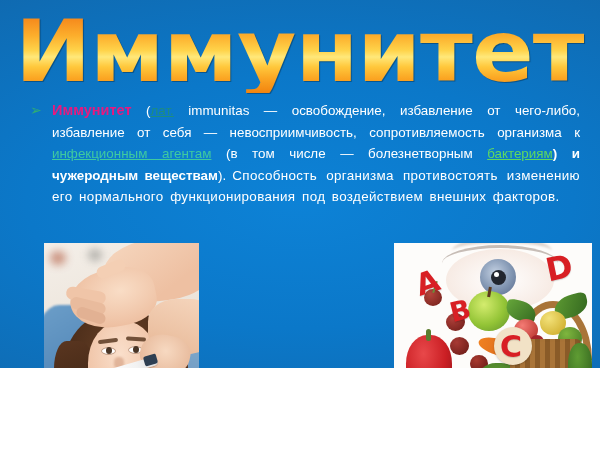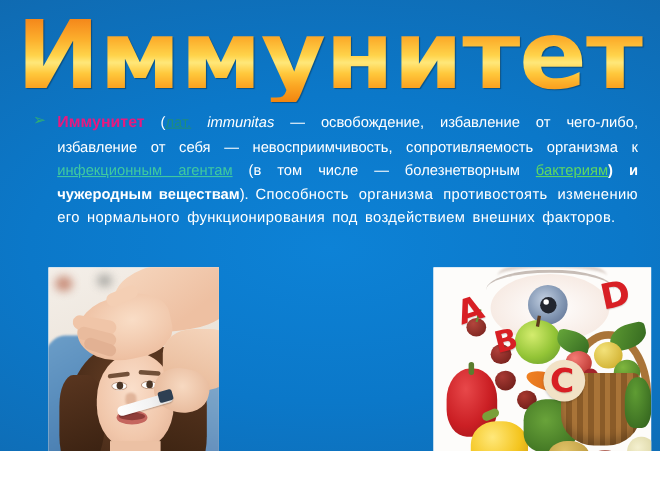--- a/index.html
+++ b/index.html
@@ -8,21 +8,21 @@
     padding: 0;
     background: #ffffff;
   }
   body {
     font-family: "Liberation Sans", sans-serif;
   }
 
   .slide {
     position: relative;
     width: 600px;
-    height: 410px;
+    height: 368px;
     overflow: hidden;
     background: #0f6cb4;
     background:
       radial-gradient(ellipse 120% 90% at 50% 55%, #0d82d6 0%, #0b78c9 38%, #0f6cb4 70%, #125f9f 100%);
   }
 
   
   .title-wrap {
     position: absolute;
     left: 0;
@@ -95,21 +95,21 @@
     color: #1f8d7e;
     text-decoration: underline;
   }
   .lnk-agents {
     color: #3fc9a0;
     text-decoration: underline;
   }
   .lnk-bact {
     color: #5fd860;
   }
-  .ital { font-style: italic; }
+  .ital { }
   .bld  { font-weight: 700; }
   .wide { letter-spacing: .35px; word-spacing: 2.5px; }
 
   
   .photo {
     position: absolute;
     overflow: hidden;
     background: #ffffff;
   }
   .photo-left  { left: 44px;  top: 243px; width: 155px; height: 192px; }

